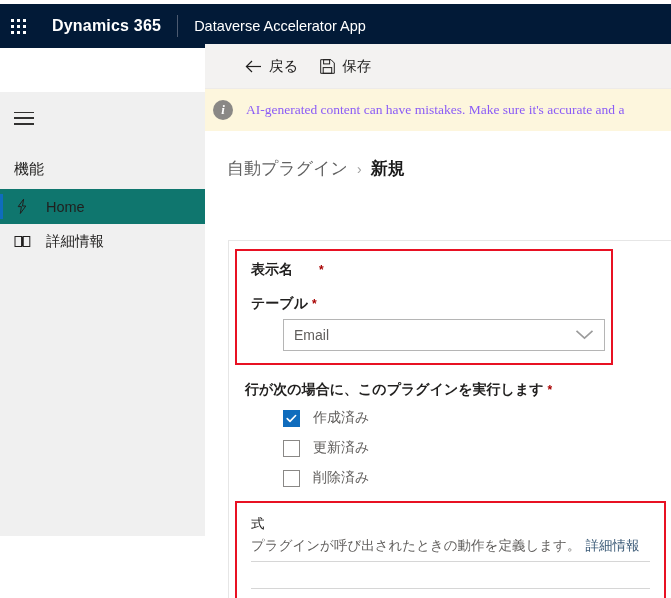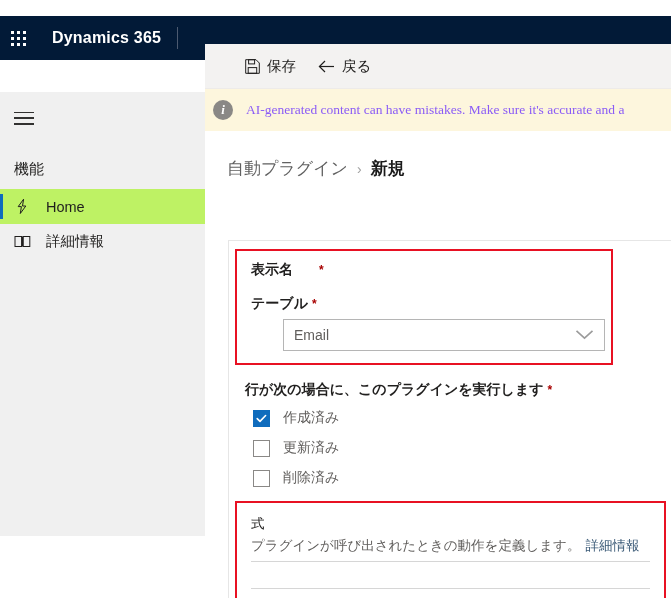--- a/index.html
+++ b/index.html
@@ -6,21 +6,21 @@
   body{
     width:671px;height:598px;overflow:hidden;
     font-family:"Liberation Sans","DejaVu Sans",sans-serif;
     background:#ffffff;color:#201f1e;
     -webkit-font-smoothing:antialiased;
   }
   .app{position:relative;width:671px;height:598px;}
 
   
   .topbar{
-    position:absolute;left:0;top:16px;width:671px;height:44px;
+    position:absolute;left:0;top:4px;width:671px;height:44px;
     background:#021a37;display:flex;align-items:center;
   }
   .waffle{
     width:36px;height:44px;display:flex;align-items:center;justify-content:center;
     cursor:pointer;
   }
   .waffle .grid{
     width:15px;height:15px;display:grid;
     grid-template-columns:repeat(3,3px);grid-template-rows:repeat(3,3px);
     gap:3px;
@@ -43,21 +43,21 @@
   }
   .hamburger .bars{width:20px;height:13px;display:flex;flex-direction:column;justify-content:space-between;}
   .hamburger .bars i{display:block;height:1.5px;background:#323130;width:100%;}
   .nav-head{
     font-size:15px;color:#201f1e;padding:20px 0 10px 14px;font-weight:normal;
   }
   .nav-item{
     height:35px;display:flex;align-items:center;position:relative;
     padding-left:14px;cursor:pointer;font-size:14.5px;color:#201f1e;
   }
-  .nav-item.selected{background:#bef264;}
+  .nav-item.selected{background:#0f766e;}
   .nav-item.selected .sel-bar{
     position:absolute;left:0;top:5px;width:3px;height:25px;background:#0f6cbd;
   }
   .nav-ico{width:28px;display:flex;align-items:center;justify-content:flex-start;}
   .nav-label{margin-left:4px;}
 
   
   .main{
     position:absolute;left:205px;top:44px;width:466px;height:554px;background:#ffffff;
     overflow:hidden;
@@ -121,21 +121,21 @@
 
   .select{
     margin-top:2px;width:322px;height:32px;border:1px solid #b5b5b5;background:#fff;
     display:flex;align-items:center;justify-content:space-between;padding:0 10px;
     box-sizing:border-box;font-size:14px;color:#605e5c;cursor:pointer;margin-left:32px;
   }
 
   .group-title{
     font-size:14px;font-weight:bold;color:#201f1e;margin:16px 0 10px 16px;display:flex;align-items:baseline;
   }
-  .chk-row{display:flex;align-items:center;margin:0 0 12px 24px;cursor:pointer;}
+  .chk-row{display:flex;align-items:center;margin:0 0 12px 54px;cursor:pointer;}
   .chk{
     width:17px;height:17px;border:1px solid #8a8886;background:#fff;box-sizing:border-box;
     display:flex;align-items:center;justify-content:center;flex:0 0 auto;
   }
   .chk.on{background:#0f6cbd;border-color:#0f6cbd;}
   .chk-label{margin-left:13px;font-size:14px;color:#605e5c;}
 
   .formula-head{padding:2px 0 0 0;}
   .formula-title{font-size:13.5px;color:#201f1e;margin-bottom:4px;}
   .formula-desc{font-size:13.5px;color:#605e5c;}
@@ -160,20 +160,21 @@
           <i></i>
           <i></i>
           <i></i>
           <i></i>
           <i></i>
           <i></i>
         </div>
     </div>
     <div class="brand">Dynamics 365</div>
     <div class="vsep"></div>
+    <div class="appname">Dataverse Accelerator App</div>
   </div>
 
   <div class="sidenav">
     <div class="hamburger">
       <div class="bars">
           <i></i>
           <i></i>
           <i></i>
         </div>
     </div>
@@ -199,37 +200,37 @@
       </span>
       <span class="nav-label">詳細情報</span>
     </div>
   </div>
 
   <div class="main">
 
     <div class="cmdbar">
       <div class="cmd">
         <span class="glyph">
+          <svg width="17" height="13" viewBox="0 0 17 13">
+            <path d="M7 1 L1.4 6.5 L7 12" fill="none" stroke="#201f1e" stroke-width="1.2"></path>
+            <path d="M1.6 6.5 H16" fill="none" stroke="#201f1e" stroke-width="1.2"></path>
+          </svg>
+        </span>
+        <span>戻る</span>
+      </div>
+      <div class="cmd">
+        <span class="glyph">
           <svg width="15" height="15" viewBox="0 0 15 15">
             <path d="M0.7 0.7 H11 L14.3 4 V14.3 H0.7 Z" fill="none" stroke="#201f1e" stroke-width="1"></path>
             <rect x="3.6" y="0.7" width="6" height="4.2" fill="none" stroke="#201f1e" stroke-width="1"></rect>
             <rect x="3.2" y="8.6" width="8.5" height="5.7" fill="none" stroke="#201f1e" stroke-width="1"></rect>
           </svg>
         </span>
         <span>保存</span>
       </div>
-      <div class="cmd">
-        <span class="glyph">
-          <svg width="17" height="13" viewBox="0 0 17 13">
-            <path d="M7 1 L1.4 6.5 L7 12" fill="none" stroke="#201f1e" stroke-width="1.2"></path>
-            <path d="M1.6 6.5 H16" fill="none" stroke="#201f1e" stroke-width="1.2"></path>
-          </svg>
-        </span>
-        <span>戻る</span>
-      </div>
     </div>
 
     <div class="banner">
       <div class="info-ico">i</div>
       <div class="banner-text">AI-generated content can have mistakes. Make sure it's accurate and a</div>
     </div>
 
     <div class="crumbs">
       <span class="crumb-parent">自動プラグイン</span>
       <span class="crumb-sep">›</span>

